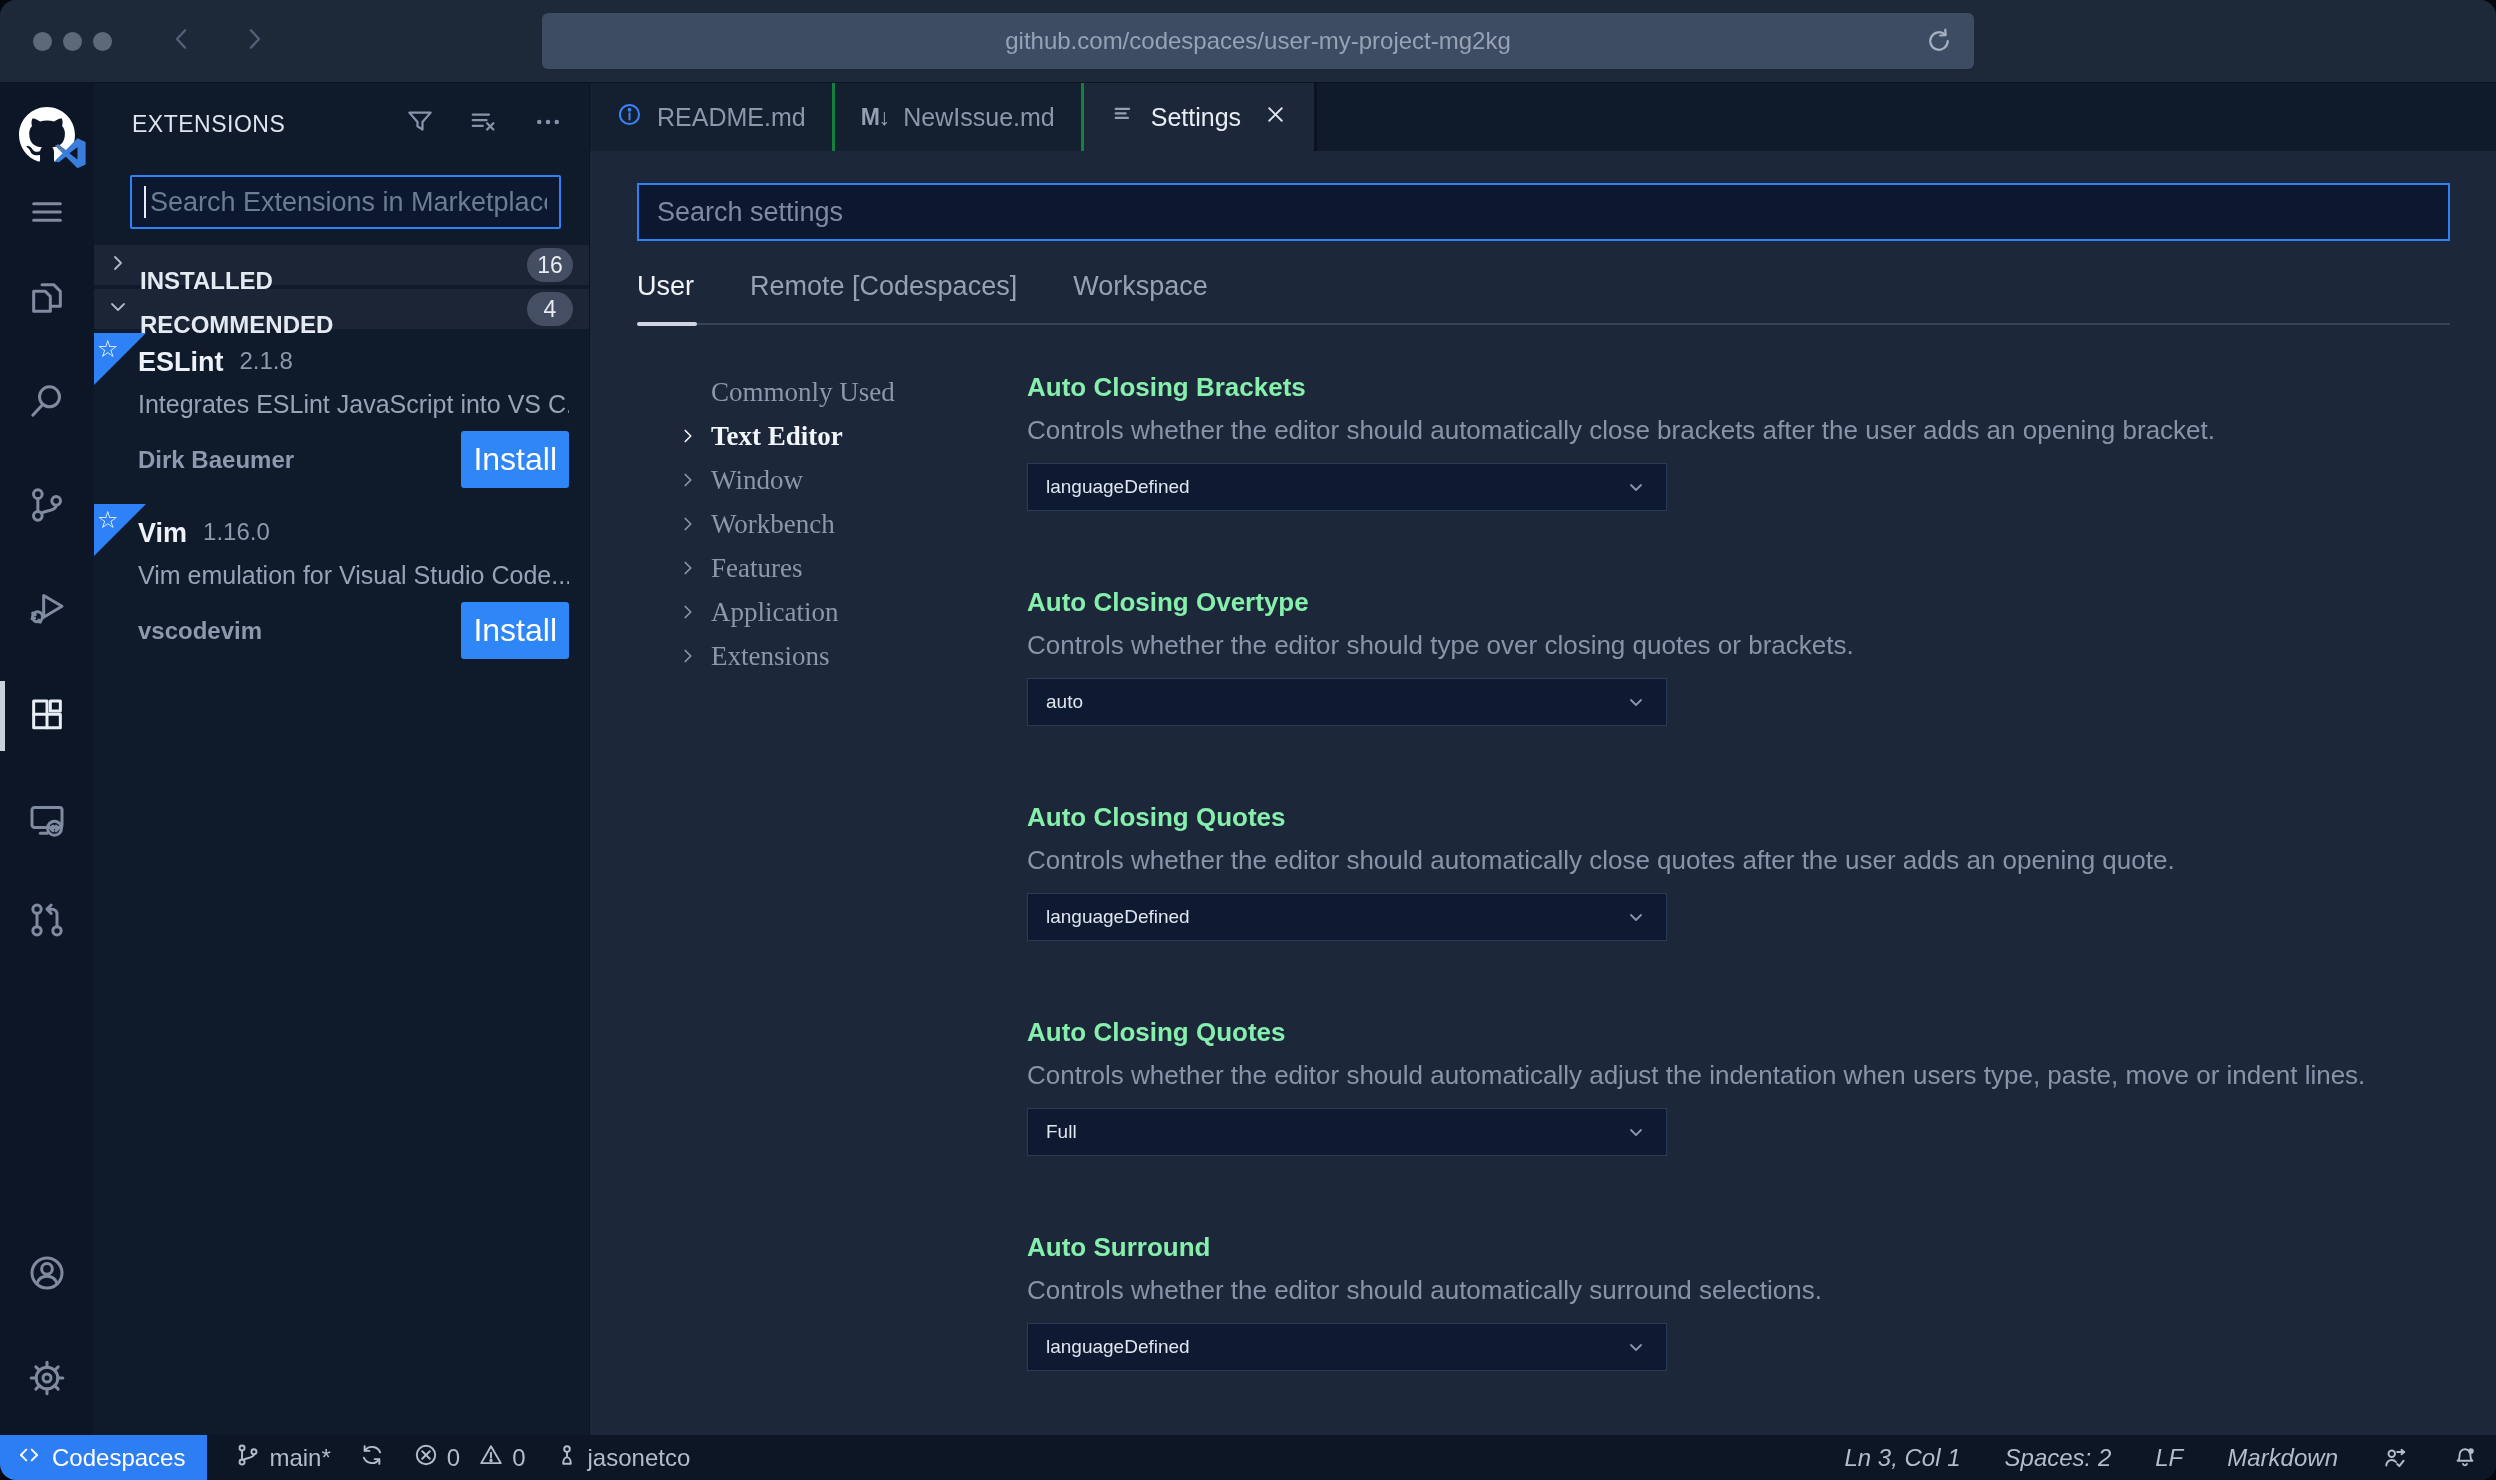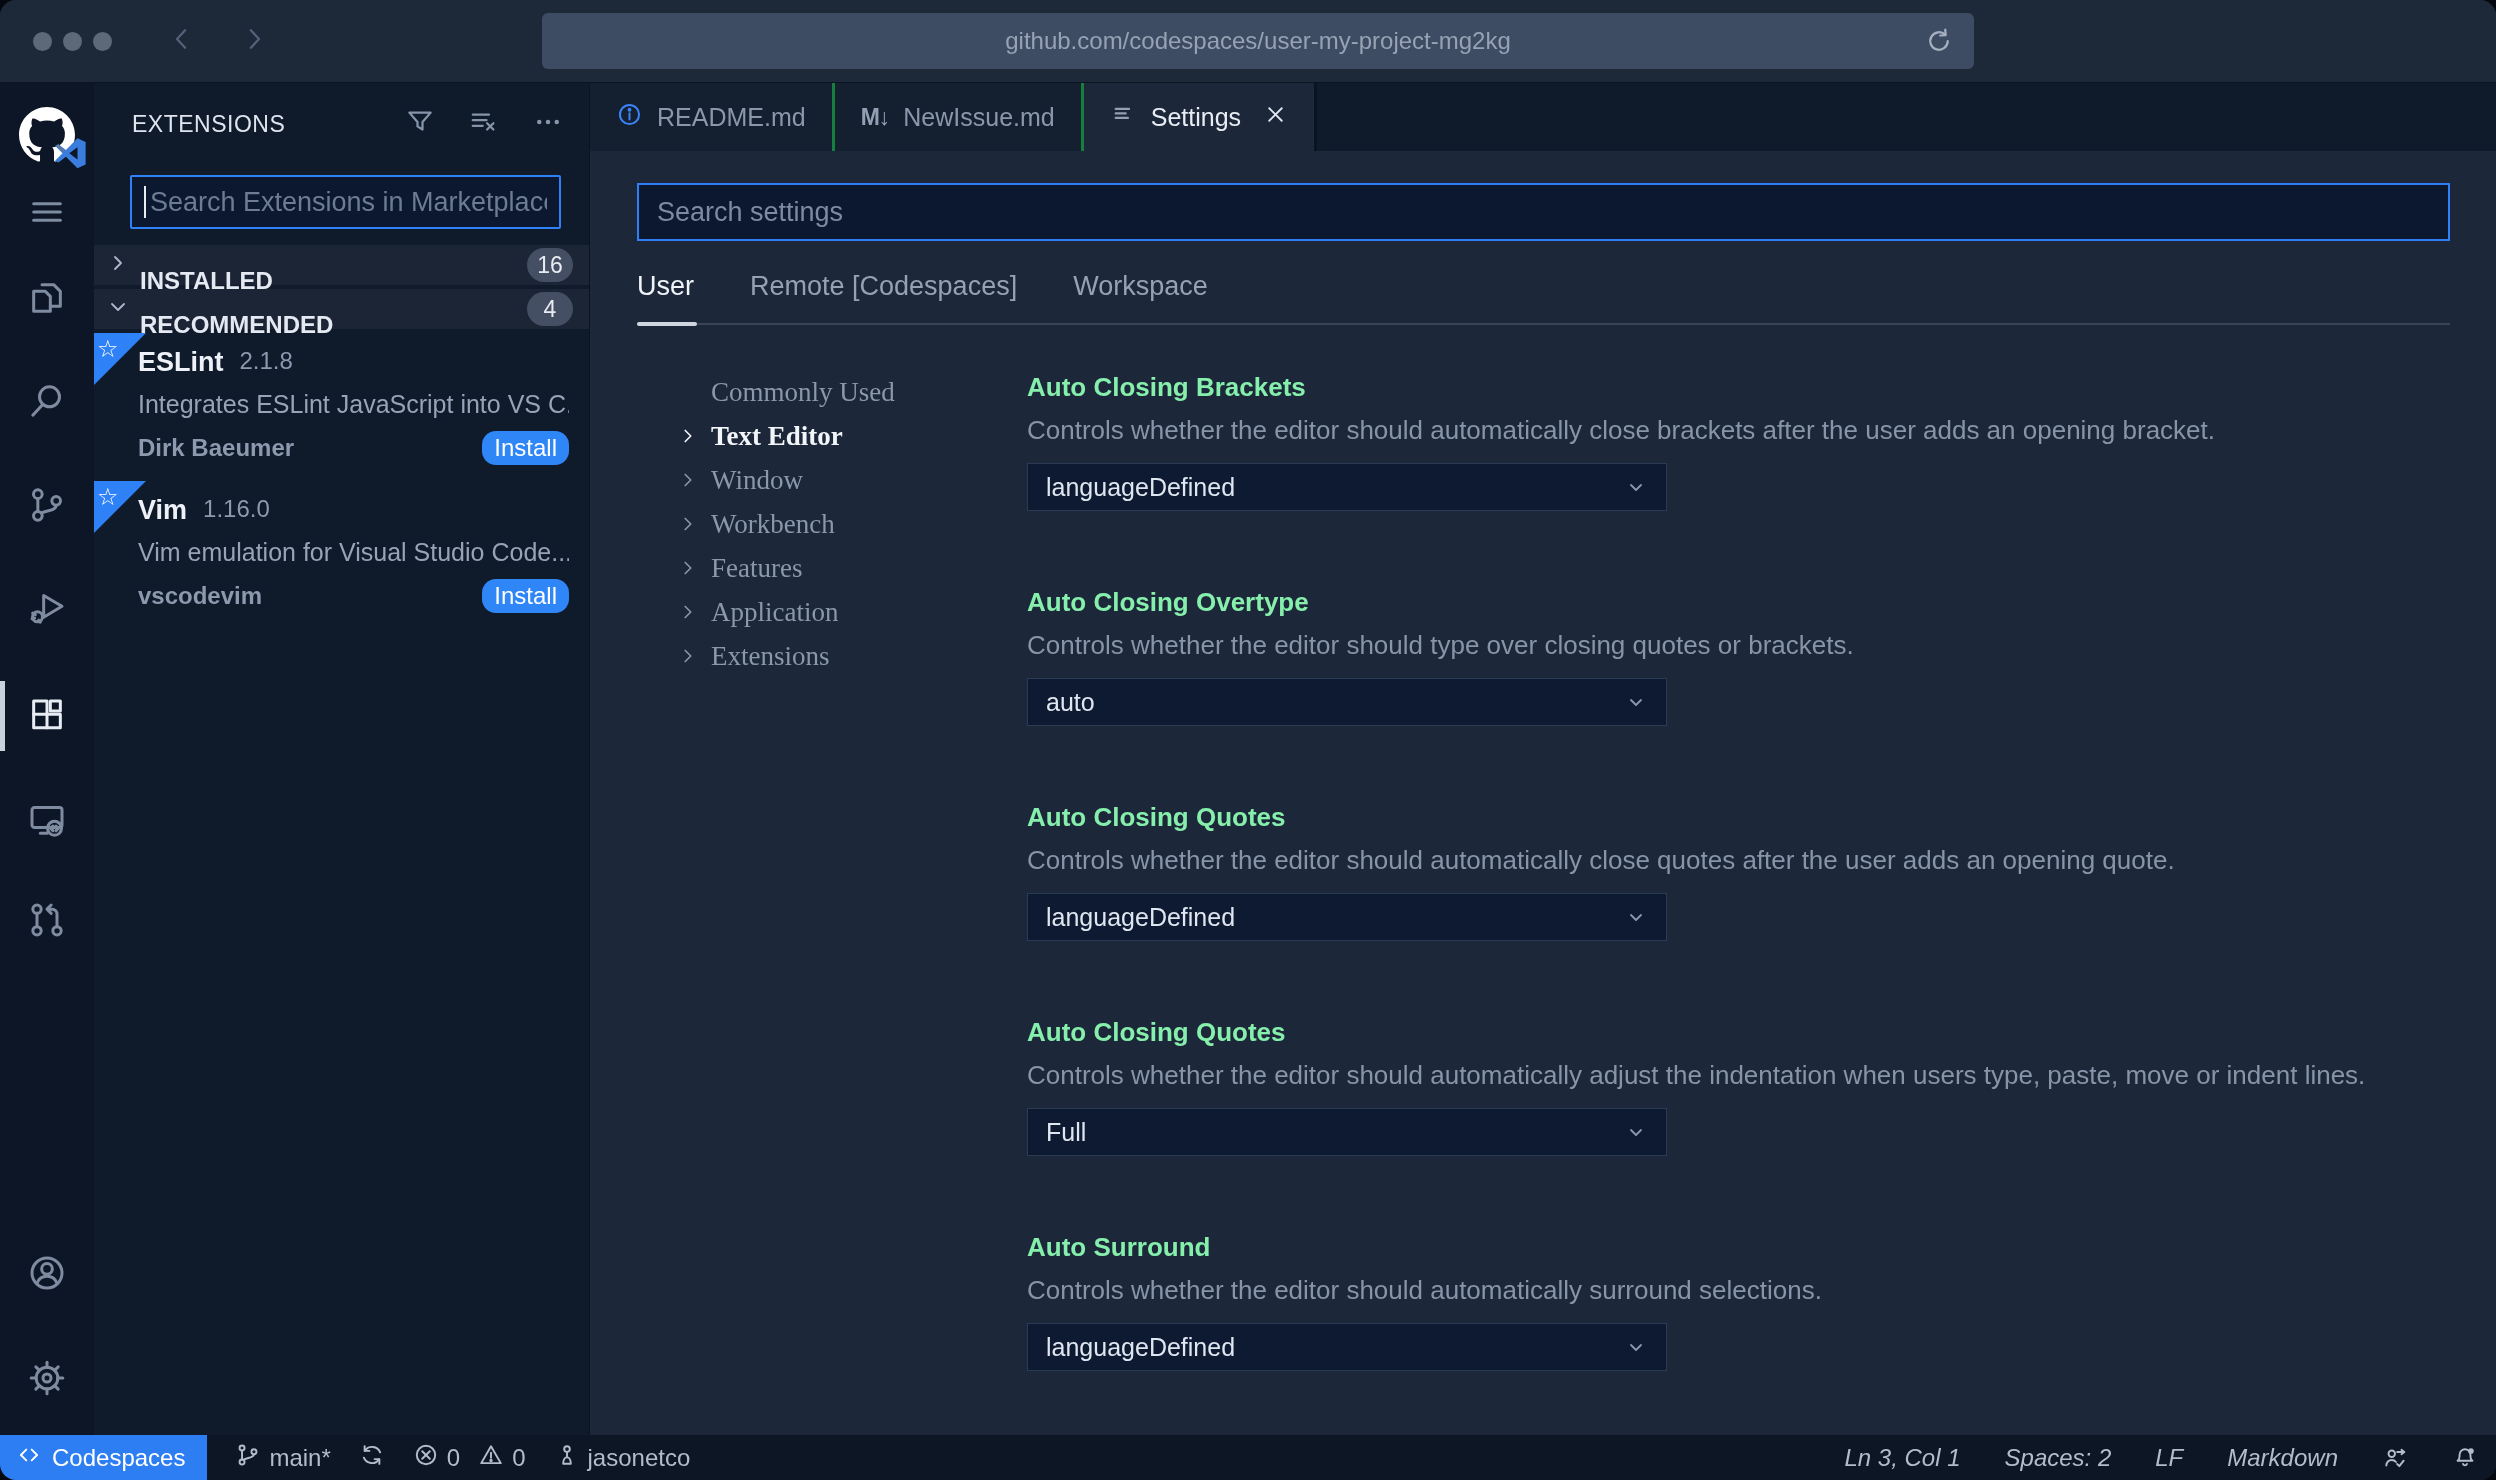--- a/index.html
+++ b/index.html
@@ -42,21 +42,21 @@
   .badge { min-width:46px; height:34px; border-radius:17px; background:#454f63; color:#e8ecf2; font-size:23px; display:flex; align-items:center; justify-content:center; padding:0 10px; }
   .ext-item { position:relative; padding:14px 20px 16px 44px; }
   .ribbon { position:absolute; top:0; left:0; width:0; height:0; border-top:52px solid #2f81f7; border-right:52px solid transparent; }
   .ribbon span { position:absolute; top:-50px; left:3px; color:#fff; font-size:24px; }
   .ext-line1 { display:flex; align-items:flex-start; gap:16px; }
   .ext-name { color:#eef2f8; font-size:27px; font-weight:bold; }
   .ext-version { color:#8c99ae; font-size:24px; }
   .ext-desc { color:#97a3b6; font-size:25px; margin-top:12px; white-space:nowrap; overflow:hidden; }
   .ext-line3 { display:flex; align-items:center; margin-top:12px; }
   .ext-author { color:#8c99ae; font-size:24px; font-weight:bold; flex:1; }
-  .install-btn { background:#2f86f7; color:#ffffff; font-size:24px; padding:3px 12px; border-radius:14px; border:none; }
+  .install-btn { background:#2f86f7; color:#ffffff; font-size:32px; padding:10px 12px; border-radius:3px; border:none; }
 
   
   .editor { position:absolute; top:83px; bottom:45px; left:590px; right:0; background:#0f1a2b; }
   .tab-bar { height:68px; display:flex; background:#0f1a2b; }
   .tab { display:flex; align-items:center; gap:14px; padding:0 26px; font-size:25px; color:#8b98ac; background:#141f2f; border-right:3px solid #15803d; }
   .tab.active { background:#1c2839; color:#e8edf4; border-right-color:#0a1322; }
   .tab svg { width:27px; height:27px; }
   .tab .close { margin-left:8px; color:#dfe6ef; }
   .md-glyph { font-size:23px; font-weight:bold; color:#93a0b4; letter-spacing:-1px; }
 
@@ -74,21 +74,21 @@
   .toc-item { display:flex; align-items:center; gap:12px; height:44px; color:#8a97ad; font-size:27px; }
   .toc-item svg { width:22px; height:22px; flex:none; }
   .toc-item.noarrow { padding-left:34px; }
   .toc-item.active { color:#f2f5f9; font-weight:bold; }
 
   .settings-list { flex:1; padding-top:0; }
   .entry { margin-bottom:74px; }
   .entry-title { color:#86efac; font-size:26px; font-weight:bold; line-height:34px; margin-bottom:9px; }
   .entry-desc { color:#8894aa; font-size:26px; line-height:34px; margin-bottom:16px; }
   .dropdown { width:640px; height:48px; background:#0d1a31; border:1px solid #2b3a55; display:flex; align-items:center; justify-content:space-between; padding:0 18px; }
-  .dropdown .val { color:#dfe6f0; font-size:25px; }
+  .dropdown .val { color:#dfe6f0; font-size:19px; }
   .dropdown svg { width:24px; height:24px; color:#8a97ad; }
 
   
   .status-bar { position:absolute; left:0; right:0; bottom:0; height:45px; background:#0c1624; display:flex; align-items:center; color:#b2bccb; font-size:24px; }
   .cs-badge { height:45px; background:#2d7df3; color:#ffffff; display:flex; align-items:center; gap:10px; padding:0 22px 0 16px; }
   .cs-badge svg { width:26px; height:26px; }
   .sb-item { display:flex; align-items:center; gap:8px; margin-left:28px; }
   .sb-item svg { width:26px; height:26px; }
   .sb-right { margin-left:auto; display:flex; align-items:center; gap:0; }
   .sb-right .sb-item { margin-left:44px;font-style:italic; }

